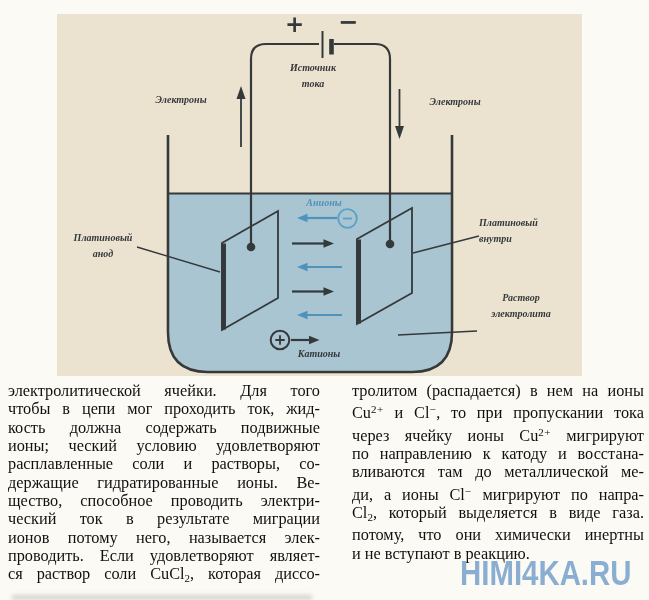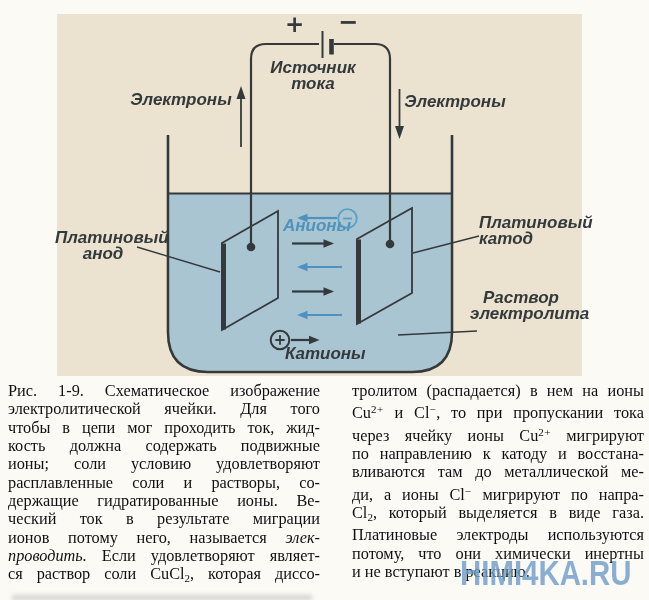--- a/index.html
+++ b/index.html
@@ -20,42 +20,42 @@
   .s-blue{stroke:var(--blue);fill:none;}
   .f-blue{fill:var(--blue);stroke:none;}
   .s-blue2{stroke:var(--blue-light);fill:none;}
   .f-water{fill:var(--water);stroke:none;}
   .hatch-bg{fill:var(--electrode-fill);}
   .hatch-line{stroke:var(--ink);stroke-width:1.25;}
 
   
   .lbl{
     position:absolute;
-    font-family:Liberation Sans, sans-serif;
+    font-family:Liberation Serif, serif;
     font-style:italic;font-weight:bold;
-    font-size:17px;line-height:16px;
+    font-size:10px;line-height:16px;
     color:var(--ink);text-align:center;white-space:nowrap;
   }
   .lbl.blue{color:var(--blue);}
   .lbl.left-align{text-align:left;}
   .sign{
     position:absolute;font-family:"DejaVu Sans", sans-serif;
     font-weight:bold;color:var(--ink);line-height:1;
   }
 
   
   .cap-col{
     position:absolute;top:382px;
     font-size:16.3px;line-height:18.35px;color:var(--caption-text);
   }
   .cap-left{left:8px;width:312px;}
   .cap-right{left:352px;width:292px;}
   .cap-line{text-align:justify;text-align-last:left;}
   .cap-line.jl{text-align-last:justify;}
-  .it{font-style:italic;}
+  .it{}
   .sup{font-size:11px;vertical-align:5px;letter-spacing:.5px;}
   .sub{font-size:11px;vertical-align:-3px;}
 
   .watermark{
     position:absolute;left:460px;top:555px;
     font-family:"Liberation Sans", sans-serif;font-weight:bold;
     font-size:35px;line-height:1;color:var(--watermark);opacity:.8;
     transform:scaleX(.84);transform-origin:left top;white-space:nowrap;
   }
   .smear{
@@ -160,52 +160,51 @@
   <div class="lbl" style="left:128px;top:92px;width:106px;">Электроны</div>
   <div class="lbl" style="left:400px;top:94px;width:110px;">Электроны</div>
 
   <div class="lbl" style="left:55px;top:230px;width:96px;">
     <span>Платиновый</span><br>
     <span>анод</span>
   </div>
 
   <div class="lbl left-align" style="left:479px;top:215px;width:100px;">
     <span>Платиновый</span><br>
-    <span>катод</span>
+    <span>внутри</span>
   </div>
 
   <div class="lbl" style="left:470px;top:290px;width:102px;">
     <span>Раствор</span><br>
     <span>электролита</span>
   </div>
 
-  <div class="lbl blue" style="left:283px;top:195px;width:62px;margin-top:23px;">Анионы</div>
+  <div class="lbl blue" style="left:293px;top:195px;width:62px;">Анионы</div>
   <div class="lbl" style="left:285px;top:346px;width:68px;">Катионы</div>
 
   <div class="cap-col cap-left">
-      <div class="cap-line jl"><span>Рис. 1-9. Схематическое изображение</span></div>
       <div class="cap-line jl"><span>электролитической ячейки. Для того</span></div>
       <div class="cap-line jl"><span>чтобы в цепи мог проходить ток, жид-</span></div>
       <div class="cap-line jl"><span>кость должна содержать подвижные</span></div>
-      <div class="cap-line jl"><span>ионы; соли условию удовлетворяют</span></div>
+      <div class="cap-line jl"><span>ионы; ческий условию удовлетворяют</span></div>
       <div class="cap-line jl"><span>расплавленные соли и растворы, со-</span></div>
       <div class="cap-line jl"><span>держащие гидратированные ионы. Ве-</span></div>
+      <div class="cap-line jl"><span>щество, способное проводить электри-</span></div>
       <div class="cap-line jl"><span>ческий ток в результате миграции</span></div>
       <div class="cap-line jl"><span>ионов потому него, называется </span><span class="it">элек-</span></div>
       <div class="cap-line jl"><span class="it">проводить.</span><span> Если удовлетворяют являет-</span></div>
       <div class="cap-line jl"><span>ся раствор соли CuCl</span><span class="sub">2</span><span>, которая диссо-</span></div>
     </div>
   <div class="cap-col cap-right">
       <div class="cap-line jl"><span>тролитом (распадается) в нем на ионы</span></div>
       <div class="cap-line jl"><span>Cu</span><span class="sup">2+</span><span> и Cl</span><span class="sup">−</span><span>, то при пропускании тока</span></div>
       <div class="cap-line jl"><span>через ячейку ионы Cu</span><span class="sup">2+</span><span> мигрируют</span></div>
       <div class="cap-line jl"><span>по направлению к катоду и восстана-</span></div>
       <div class="cap-line jl"><span>вливаются там до металлической ме-</span></div>
       <div class="cap-line jl"><span>ди, а ионы Cl</span><span class="sup">−</span><span> мигрируют по напра-</span></div>
       <div class="cap-line jl"><span>Cl</span><span class="sub">2</span><span>, который выделяется в виде газа.</span></div>
-      <div class="cap-line jl"><span>Платиновые электроды используются</span></div>
       <div class="cap-line jl"><span>потому, что они химически инертны</span></div>
       <div class="cap-line"><span>и не вступают в реакцию.</span></div>
     </div>
 
   <div class="watermark">HIMI4KA.RU</div>
   <div class="smear"></div>
 </div>
 
 </body></html>

